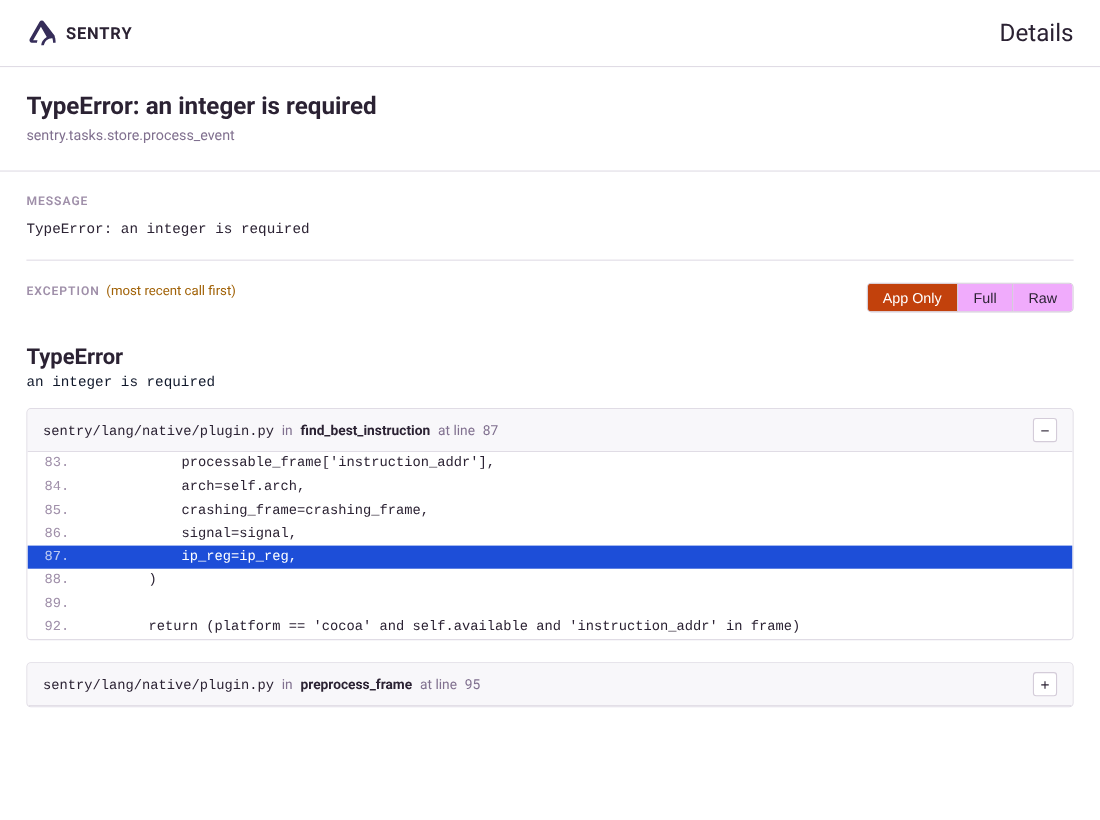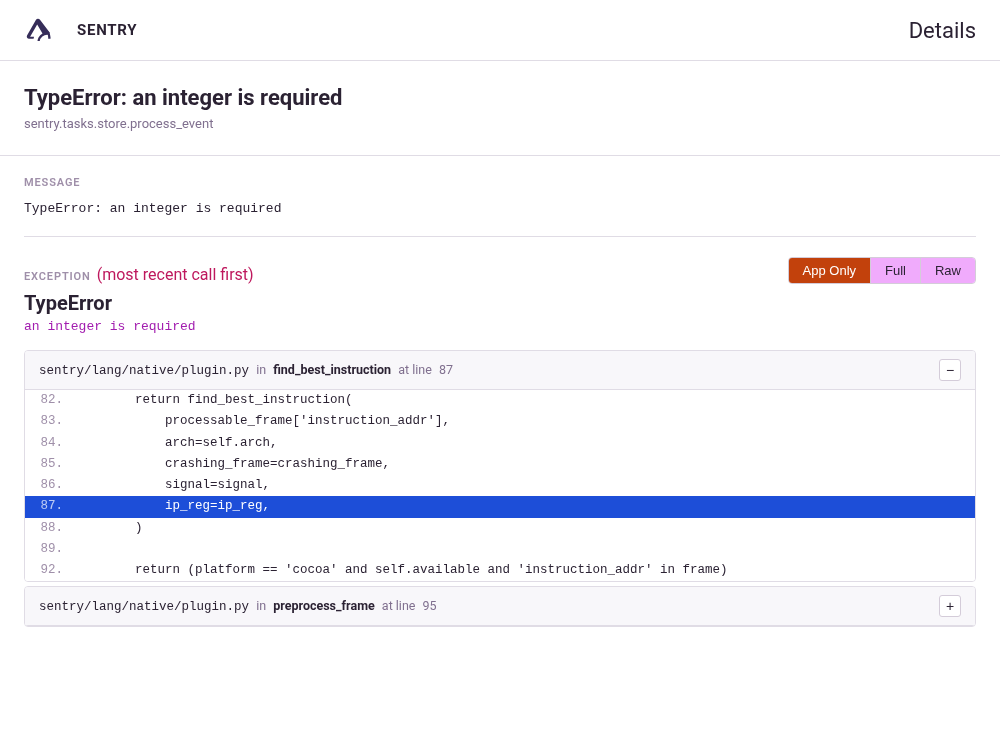--- a/index.html
+++ b/index.html
@@ -14,21 +14,21 @@
     .header {
       display: flex;
       justify-content: space-between;
       align-items: center;
       padding: 16px 24px;
       border-bottom: 1px solid #e0dce5;
     }
     .logo {
       display: flex;
       align-items: center;
-      gap: 25px;
+      gap: 8px;
       font-weight: 700;
       font-size: 15px;
       letter-spacing: 0.05em;
       color: #2b2233;
     }
     .logo-icon {
       width: 28px;
       height: 28px;
     }
     .header-title {
@@ -79,38 +79,38 @@
       color: #2b2233;
     }
 
     
     .exception-section {
       padding: 20px 0 0 0;
     }
     .exception-header {
       display: flex;
       justify-content: space-between;
-      align-items: flex-end;
-      margin-bottom: 7px;
+      align-items: flex-start;
+      margin-bottom: 28px;
     }
     .exception-label-group {
       display: flex;
       align-items: baseline;
       gap: 6px;
     }
     .exception-label {
       font-size: 11px;
       font-weight: 600;
       letter-spacing: 0.08em;
       color: #9f8fa9;
       text-transform: uppercase;
     }
     .exception-note {
-      font-size: 16px;
-      color: #be185d;
+      font-size: 12px;
+      color: #a16207;
     }
 
     
     .btn-group {
       display: flex;
       border: 1px solid #d4ccd9;
       border-radius: 4px;
       overflow: hidden;
     }
     .btn-group-btn {
@@ -133,30 +133,30 @@
 
     
     .exception-type {
       font-size: 20px;
       font-weight: 700;
       margin-bottom: 4px;
     }
     .exception-value {
       font-family: 'SFMono-Regular', Consolas, 'Liberation Mono', Menlo, monospace;
       font-size: 13px;
-      color: #a21caf;
+      color: #0f172a;
       margin-bottom: 16px;
     }
 
     
     .code-frame {
       border: 1px solid #e0dce5;
       border-radius: 4px;
       overflow: hidden;
-      margin-bottom: 4px;
+      margin-bottom: 20px;
     }
     .code-frame-header {
       display: flex;
       justify-content: space-between;
       align-items: center;
       padding: 8px 14px;
       background: #f8f7fa;
       border-bottom: 1px solid #e0dce5;
       font-size: 12.5px;
     }
@@ -268,24 +268,20 @@
           <span class="code-frame-header-path">sentry/lang/native/plugin.py</span>
           <span style="color:#80708f; margin: 0 4px;">in</span>
           <span class="code-frame-header-func">find_best_instruction</span>
           <span style="color:#80708f; margin: 0 4px;">at line</span>
           <span class="code-frame-header-line">87</span>
         </div>
         <button class="toggle-btn">−</button>
       </div>
       <div class="code-lines">
 
-      <div class="code-line">
-            <span class="line-num">82.</span>
-            <span class="line-content">        return find_best_instruction(</span>
-          </div>
           <div class="code-line">
             <span class="line-num">83.</span>
             <span class="line-content">            processable_frame['instruction_addr'],</span>
           </div>
           <div class="code-line">
             <span class="line-num">84.</span>
             <span class="line-content">            arch=self.arch,</span>
           </div>
           <div class="code-line">
             <span class="line-num">85.</span>

